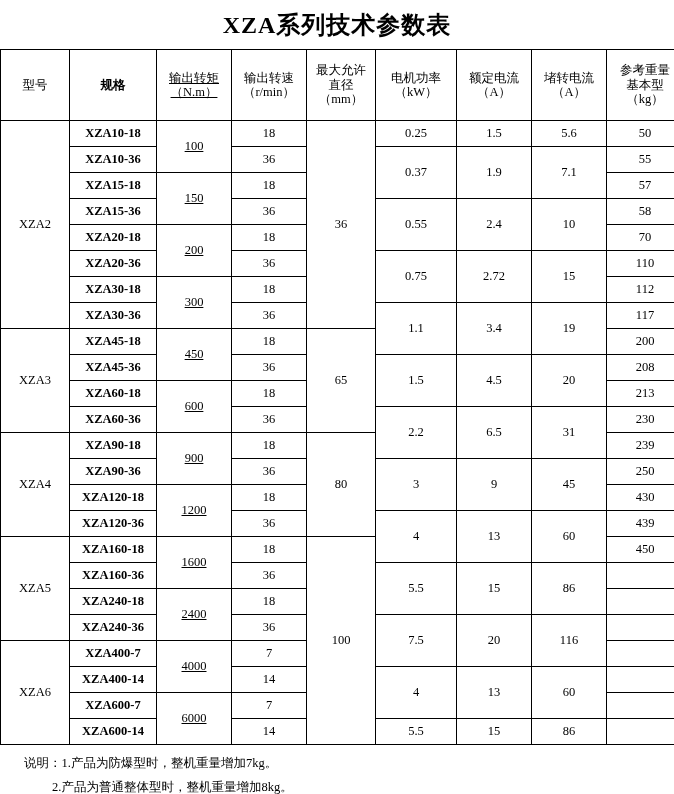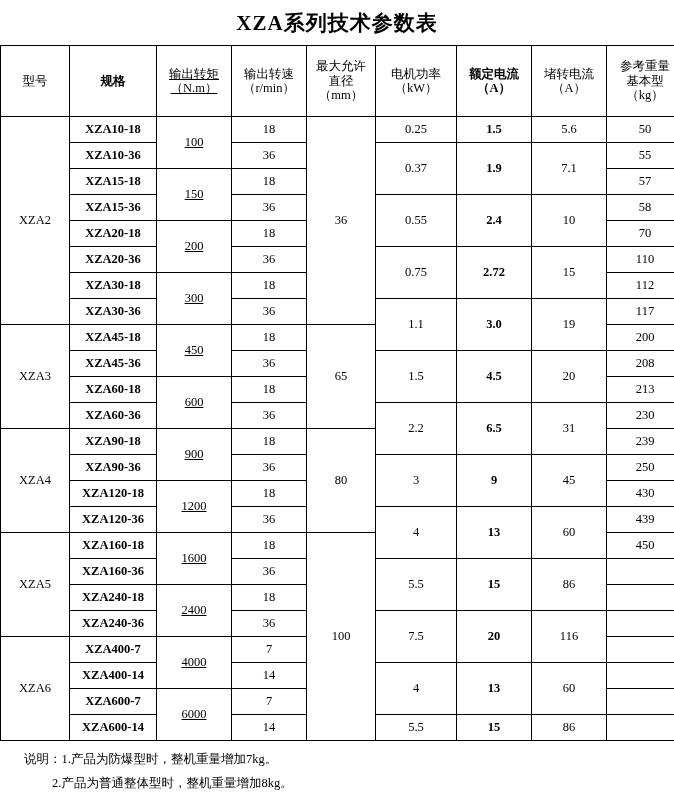--- a/index.html
+++ b/index.html
@@ -6,21 +6,21 @@
   body{
     width:674px;height:794px;
     background:#ffffff;
     font-family:"Liberation Serif", serif;
     color:#000;
     overflow:hidden;
   }
   .page{position:relative;width:674px;height:794px;box-sizing:border-box;}
   .title{
     text-align:center;
-    font-size:21px;
+    font-size:24px;
     font-weight:bold;
     letter-spacing:1px;
     padding-top:9px;
     padding-bottom:8px;
     font-family:"Liberation Serif", serif;
   }
   table.spec{
     border-collapse:collapse;
     width:656px;
     margin:0 auto;
@@ -53,21 +53,21 @@
     font-family:"Liberation Serif", serif;
   }
   .notes div{white-space:nowrap;}
   .note2, .note3{padding-left:28px;}
   .w-model{width:66px;}
   .w-spec{width:84px;font-weight:bold;}
   .w-torque{width:72px;text-decoration:underline;}
   .w-speed{width:72px;}
   .w-dia{width:66px;}
   .w-power{width:78px;}
-  .w-rated{width:72px;font-weight:bold;}
+  .w-rated{width:72px;}
   .w-lock{width:72px;}
   .w-weight{width:74px;}
 </style>
 </head>
 <body>
 
 <div class="page">
 
   <div class="title">XZA系列技术参数表</div>
 
@@ -181,21 +181,21 @@
         <tr>
           <td class="w-spec">XZA30-18</td>
           <td class="w-torque num" rowspan="2">300</td>
           <td class="w-speed num">18</td>
           <td class="w-weight num">112</td>
         </tr>
         <tr>
           <td class="w-spec">XZA30-36</td>
           <td class="w-speed num">36</td>
           <td class="w-power num" rowspan="2">1.1</td>
-          <td class="w-rated num" rowspan="2">3.0</td>
+          <td class="w-rated num" rowspan="2">3.4</td>
           <td class="w-lock num" rowspan="2">19</td>
           <td class="w-weight num">117</td>
         </tr>
         <tr>
           <td class="series w-model" rowspan="4">XZA3</td>
           <td class="w-spec">XZA45-18</td>
           <td class="w-torque num" rowspan="2">450</td>
           <td class="w-speed num">18</td>
           <td class="w-dia num" rowspan="4">65</td>
           <td class="w-weight num">200</td>

